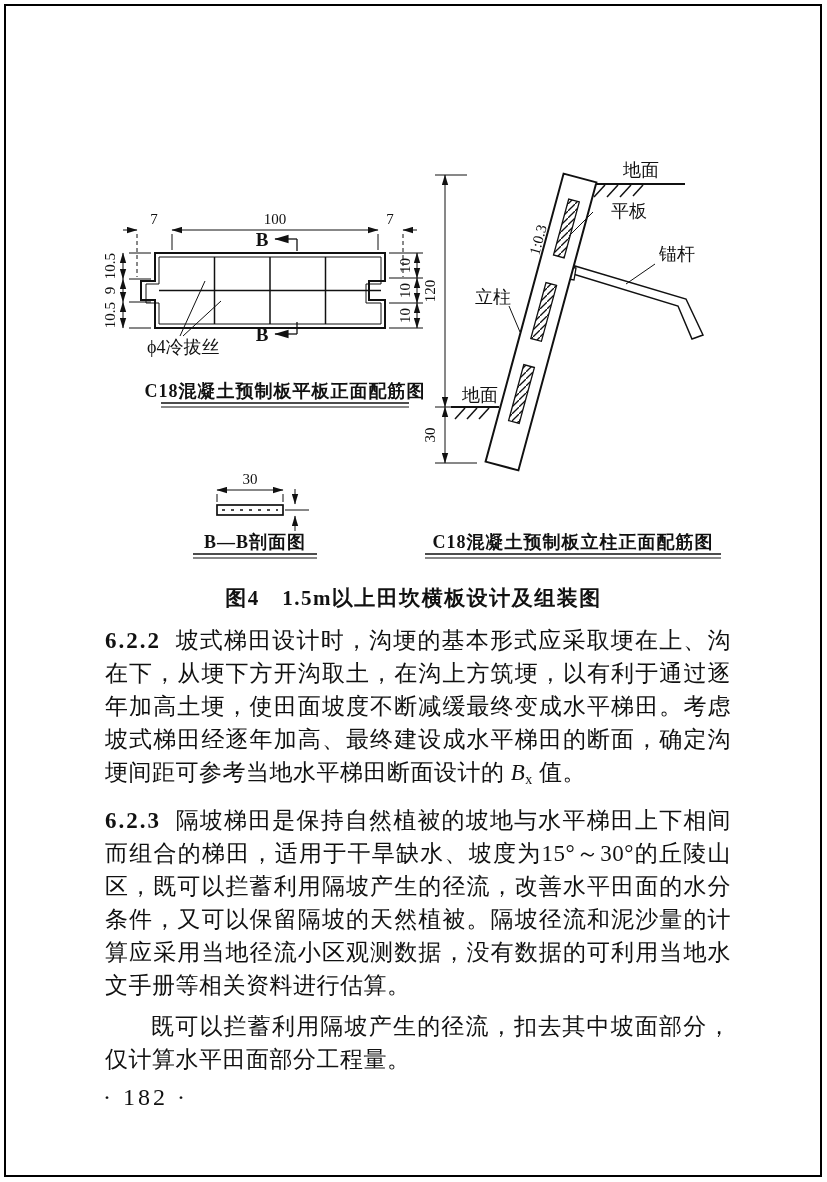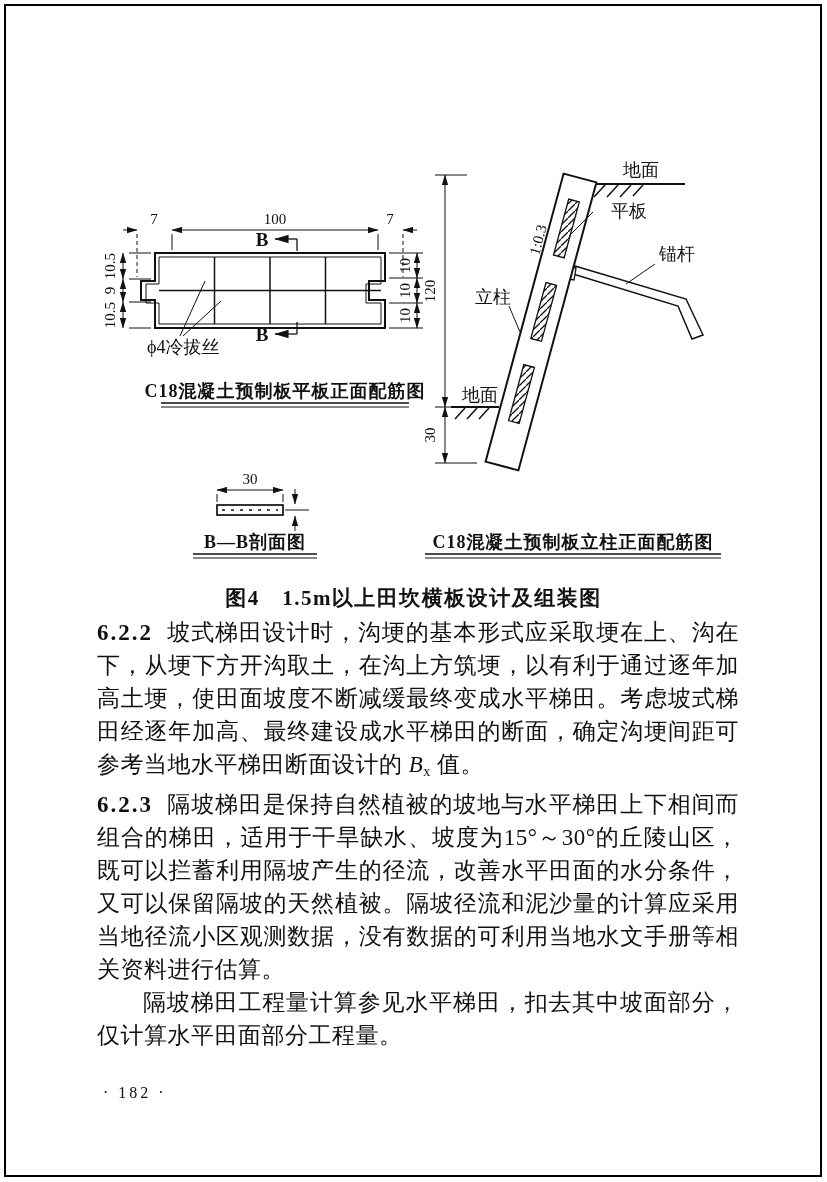--- a/index.html
+++ b/index.html
@@ -4,26 +4,26 @@
 <style>
   html,body{margin:0;padding:0;background:#e8e8e8;}
   .page{position:relative;width:827px;height:1182px;background:#ffffff;margin:0 auto;
         font-family:"Liberation Serif","DejaVu Serif",serif;color:#111;overflow:hidden;}
   .frame{position:absolute;left:4px;top:4px;right:5px;bottom:5px;border:2px solid #000;pointer-events:none;}
   .figure-wrap{position:absolute;left:85px;top:148px;width:660px;height:434px;}
   .fig-caption{position:absolute;left:0;right:0;top:584px;text-align:center;
                font-size:21px;font-weight:bold;letter-spacing:1.5px;}
   .bodytext{position:absolute;left:97px;top:616px;width:642px;
             font-size:23px;line-height:33px;text-align:justify;letter-spacing:0.5px;}
-  .bodytext p{margin:0;}
+  .bodytext p{margin:8px;}
   .bodytext p.indent{text-indent:2em;}
   .num{font-weight:bold;letter-spacing:2px;margin-right:14px;}
   .bx{font-style:italic;font-family:"Liberation Serif",serif;}
   .bx-sub{font-size:14px;vertical-align:-4px;}
-  .pageno{position:absolute;left:103px;top:1084px;font-size:16px;letter-spacing:3px;}
+  .pageno{position:absolute;left:103px;top:1084px;font-size:24px;letter-spacing:3px;}
   svg text{fill:#111;font-family:"Liberation Serif","DejaVu Serif",serif;}
   svg .dim{font-size:15px;}
   svg .lbl{font-size:18px;}
   svg .cap{font-size:18px;font-weight:bold;letter-spacing:1px;}
   svg .bmark{font-size:19px;font-weight:bold;}
 </style>
 </head>
 <body>
 
 <div class="page">
@@ -163,17 +163,17 @@
       <line x1="340" y1="410" x2="636" y2="410" stroke-width="1"></line>
     </g>
   </svg>
   </div>
 
   <div class="fig-caption">图4　1.5m以上田坎横板设计及组装图</div>
 
   <div class="bodytext">
     <p class="clause"><span class="num">6.2.2</span><span>坡式梯田设计时，沟埂的基本形式应采取埂在上、沟在下，从埂下方开沟取土，在沟上方筑埂，以有利于通过逐年加高土埂，使田面坡度不断减缓最终变成水平梯田。考虑坡式梯田经逐年加高、最终建设成水平梯田的断面，确定沟埂间距可参考当地水平梯田断面设计的 </span><span class="bx">B</span><span class="bx-sub">x</span><span> 值。</span></p>
     <p class="clause"><span class="num">6.2.3</span><span>隔坡梯田是保持自然植被的坡地与水平梯田上下相间而组合的梯田，适用于干旱缺水、坡度为15°～30°的丘陵山区，既可以拦蓄利用隔坡产生的径流，改善水平田面的水分条件，又可以保留隔坡的天然植被。隔坡径流和泥沙量的计算应采用当地径流小区观测数据，没有数据的可利用当地水文手册等相关资料进行估算。</span></p>
-    <p class="indent">隔坡梯田工程量计算参见水平梯田，扣去其中坡面部分，仅计算水平田面部分工程量。</p>
+    <p class="indent">既可以拦蓄利用隔坡产生的径流，扣去其中坡面部分，仅计算水平田面部分工程量。</p>
   </div>
 
   <div class="pageno">· 182 ·</div>
 </div>
 
 </body></html>

